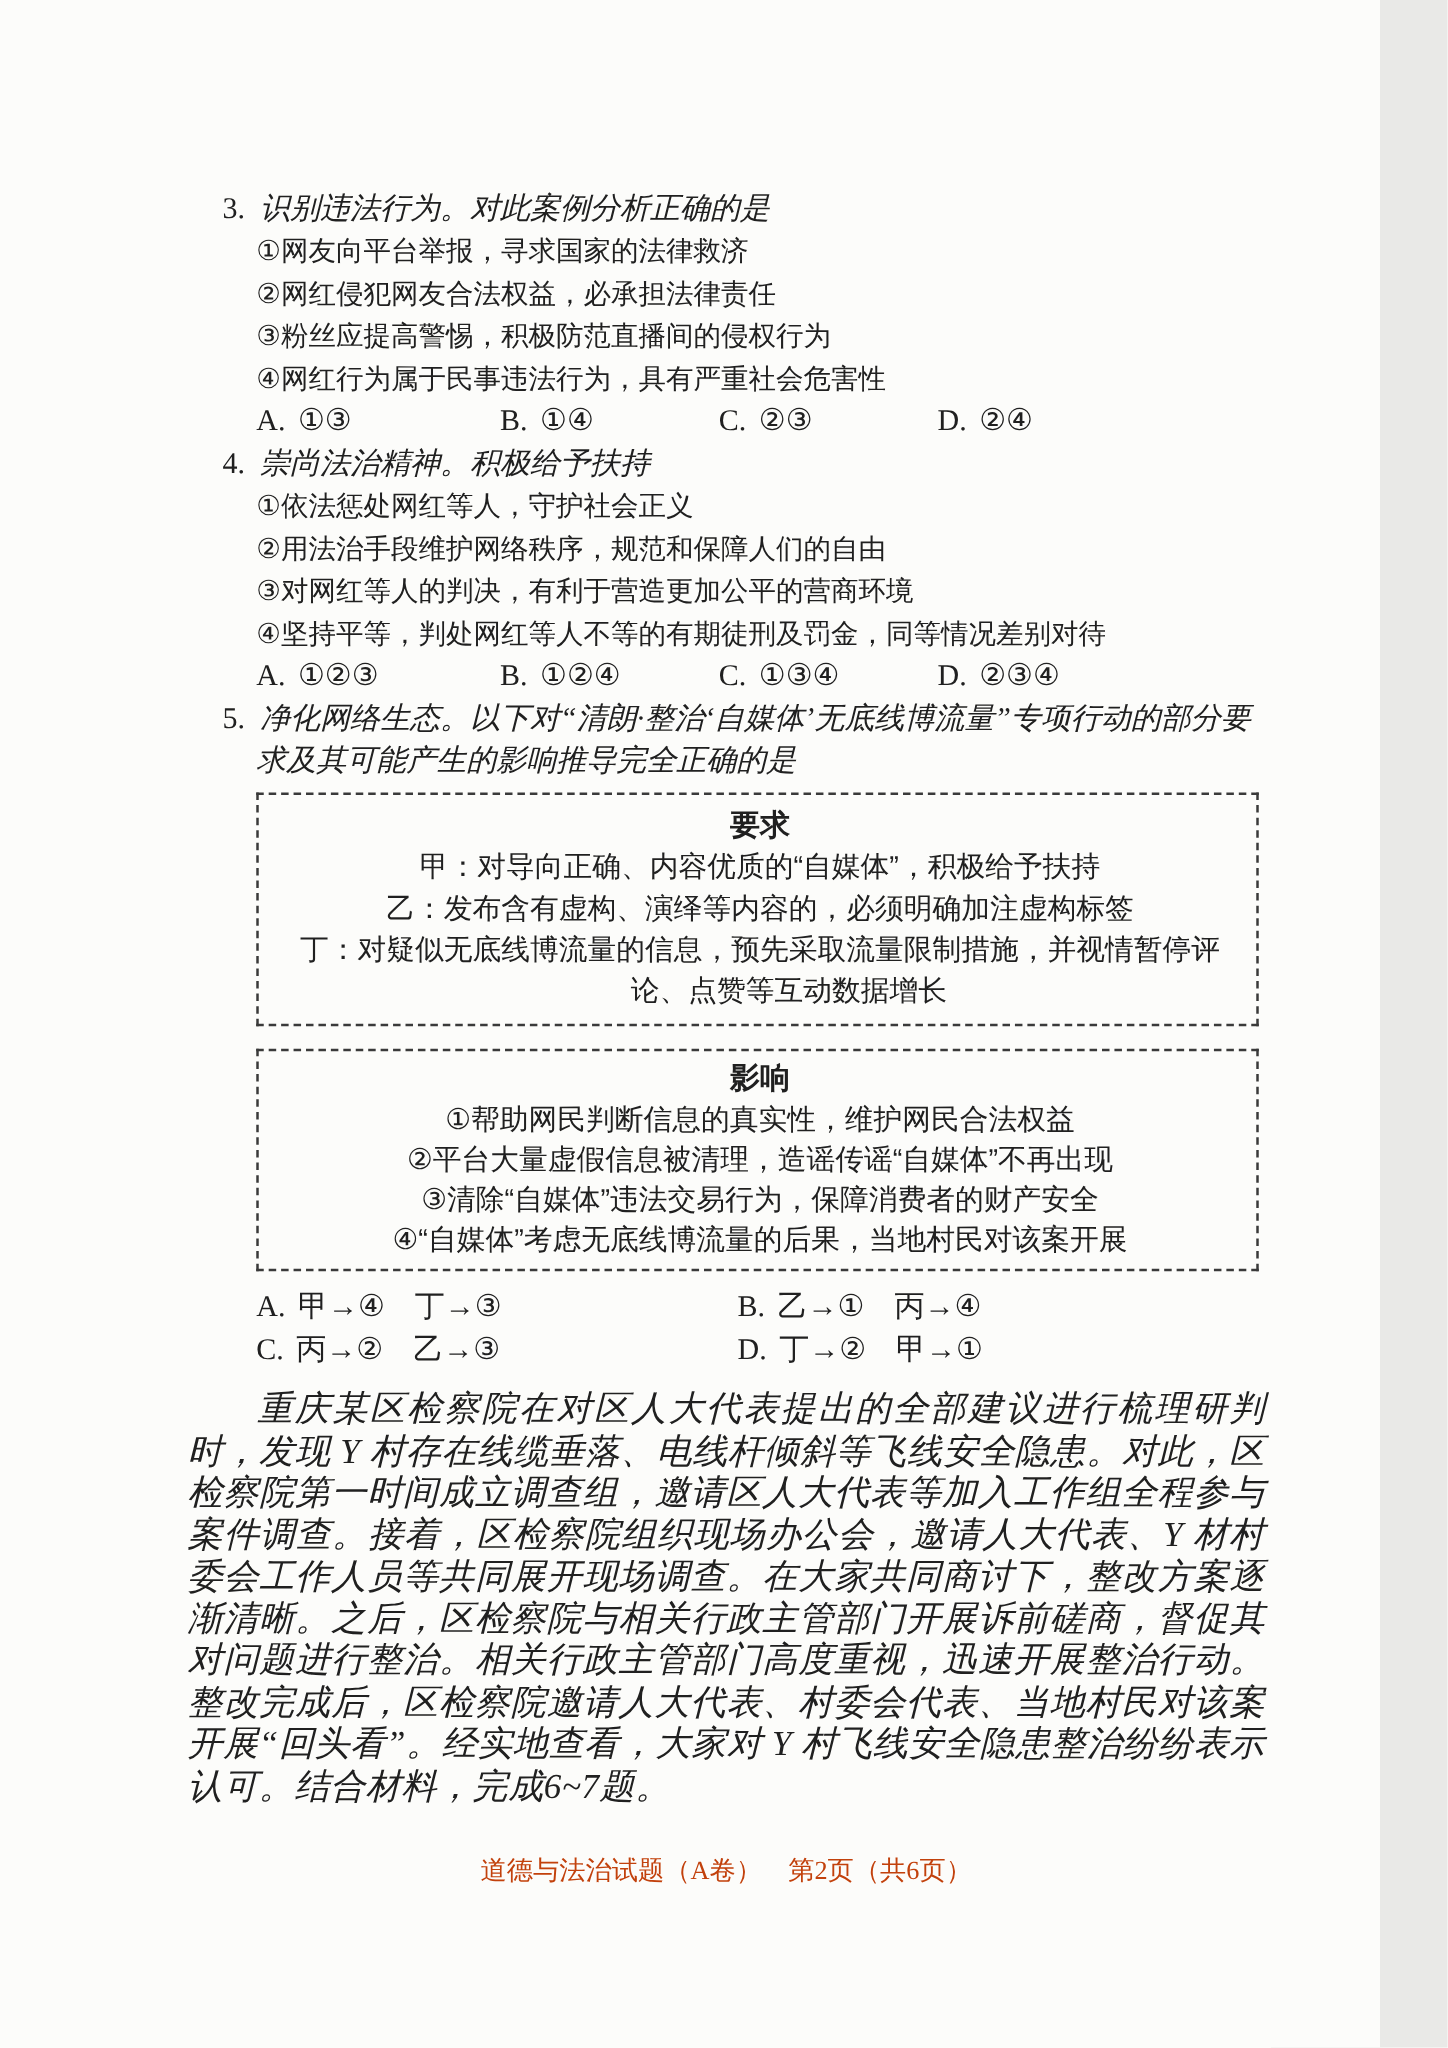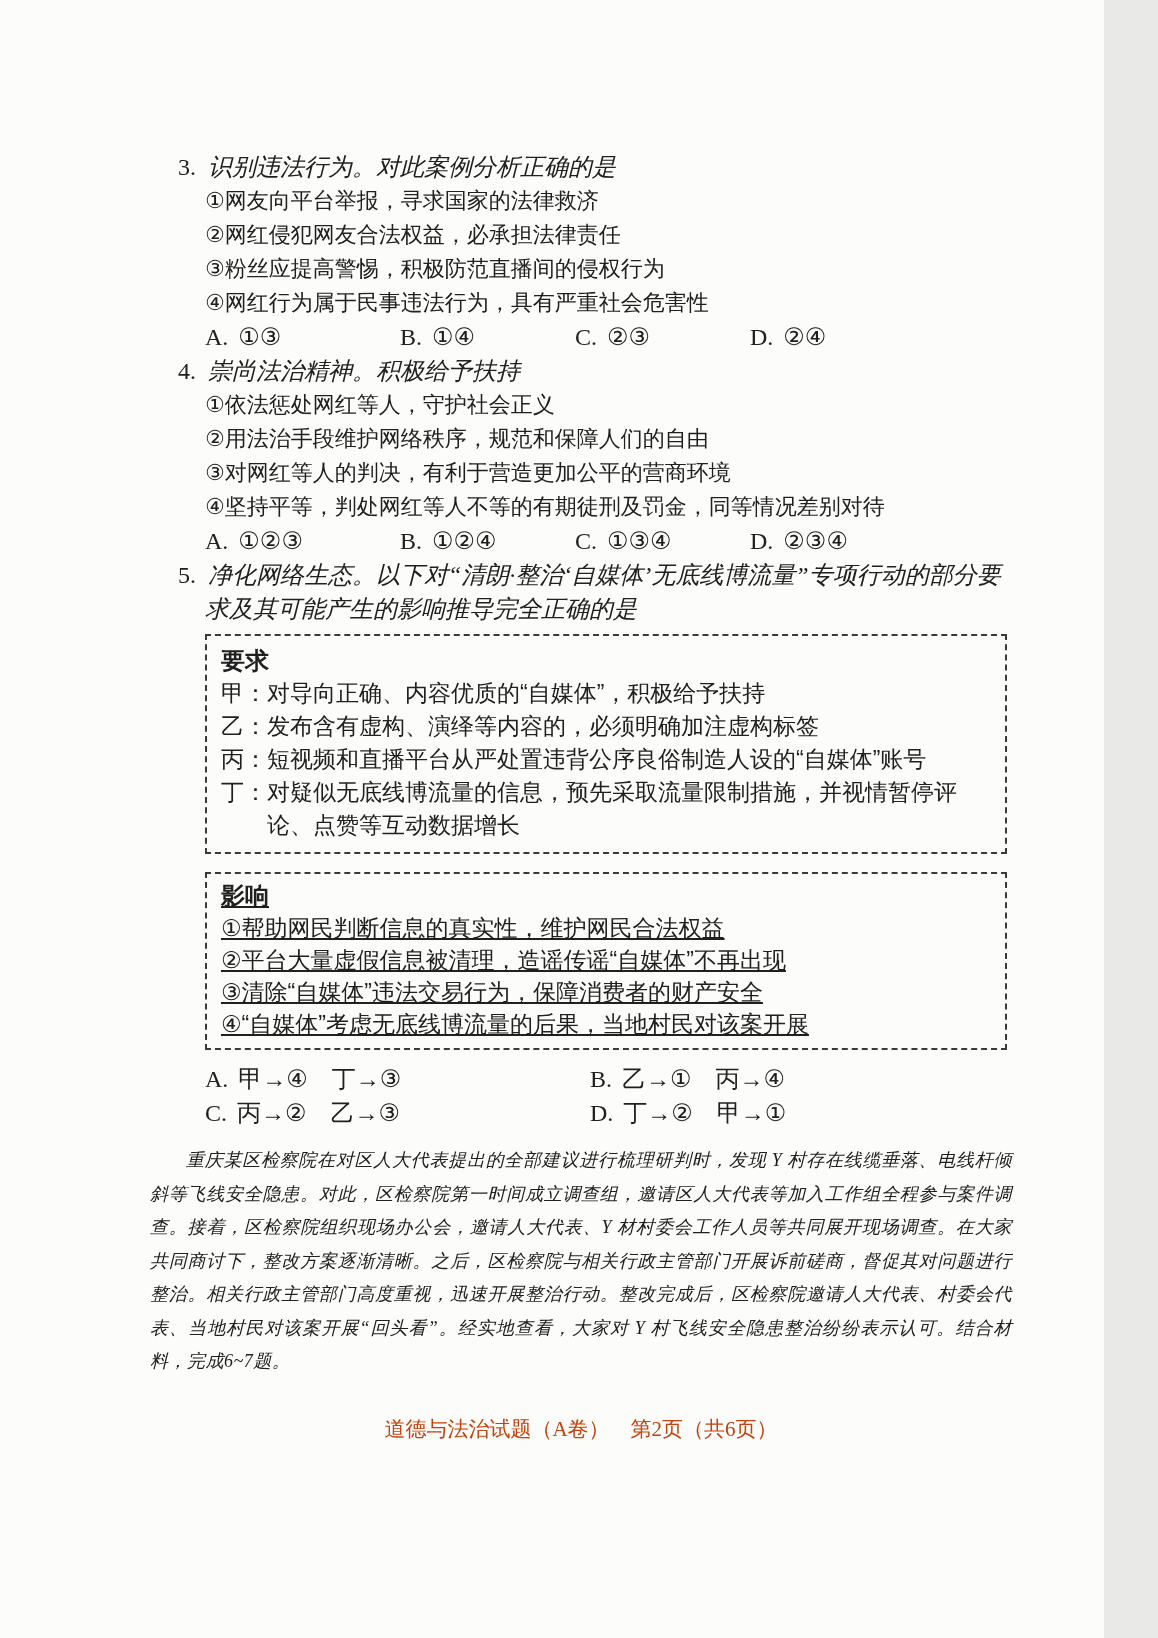--- a/index.html
+++ b/index.html
@@ -36,32 +36,33 @@
   .options-2col .opt:nth-child(1) { width: 385px; }
 
   .dash-box {
     box-sizing: border-box;
     margin-left: 55px;
     width: 802px;
     border: 2px dashed #3a3a3a;
     padding: 8px 10px 10px 14px;
     font-size: 23px;
     line-height: 33px;
+    text-align: center;
   }
   .box-title { font-weight: bold; font-size: 24px; }
   .box-item { }
   .hang { padding-left: 46px; text-indent: -46px; }
 
   .q5-stem { margin-bottom: 8px; }
   .box-req { margin-bottom: 18px; }
-  .box-eff { margin-bottom: 12px; line-height: 32px; padding-top: 6px; padding-bottom: 8px; text-decoration: underline; }
+  .box-eff { margin-bottom: 12px; line-height: 32px; padding-top: 6px; padding-bottom: 8px; }
 
   .passage {
     margin: 14px 0 0 0;
-    font-size: 18px;
+    font-size: 28px;
     line-height: 33.5px;
     text-align: justify;
     text-indent: 2em;
     letter-spacing: 0.5px;
   }
   .footer {
     margin-top: 36px;
     text-align: center;
     font-size: 21px;
     color: #c2410c;
@@ -101,21 +102,20 @@
       </div>
     </section>
 
     <section class="question">
       <div class="stem-row q5-stem"><span class="qnum">5.</span><span class="kai">净化网络生态。以下对“清朗·整治‘自媒体’无底线博流量”专项行动的部分要求及其可能产生的影响推导完全正确的是</span></div>
 
       <div class="dash-box box-req hei">
         <div class="box-title">要求</div>
         <div class="box-item hang">甲：对导向正确、内容优质的“自媒体”，积极给予扶持</div>
         <div class="box-item hang">乙：发布含有虚构、演绎等内容的，必须明确加注虚构标签</div>
-        <div class="box-item hang">丙：短视频和直播平台从严处置违背公序良俗制造人设的“自媒体”账号</div>
         <div class="box-item hang">丁：对疑似无底线博流量的信息，预先采取流量限制措施，并视情暂停评论、点赞等互动数据增长</div>
       </div>
 
       <div class="dash-box box-eff hei">
         <div class="box-title">影响</div>
         <div class="box-item">①帮助网民判断信息的真实性，维护网民合法权益</div>
         <div class="box-item">②平台大量虚假信息被清理，造谣传谣“自媒体”不再出现</div>
         <div class="box-item">③清除“自媒体”违法交易行为，保障消费者的财产安全</div>
         <div class="box-item">④“自媒体”考虑无底线博流量的后果，当地村民对该案开展</div>
       </div>

